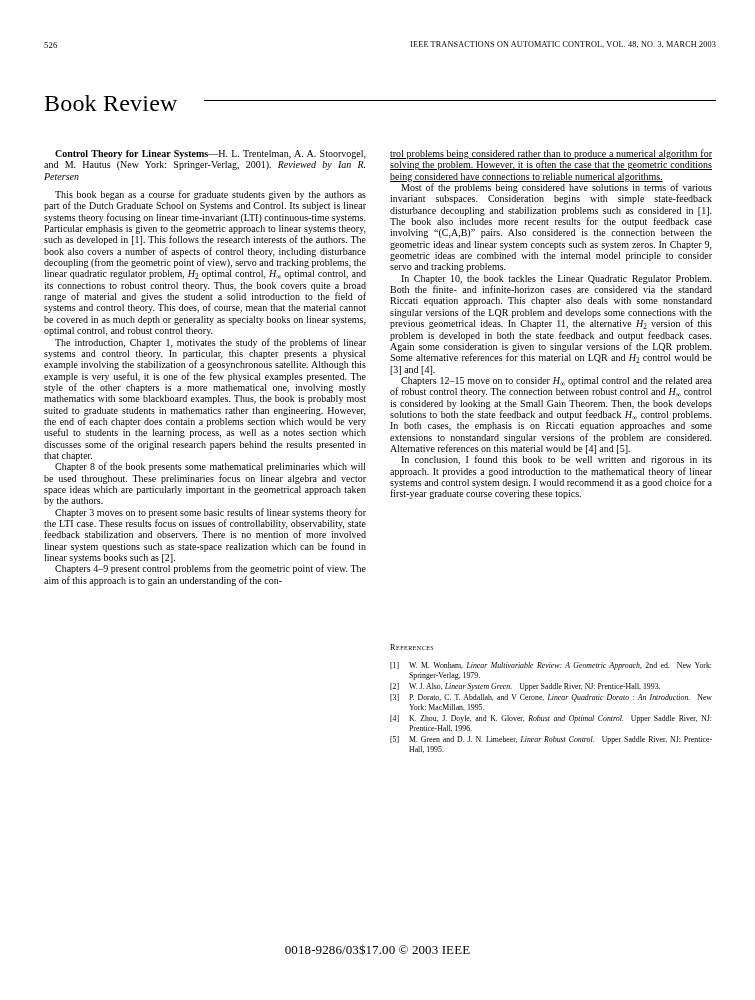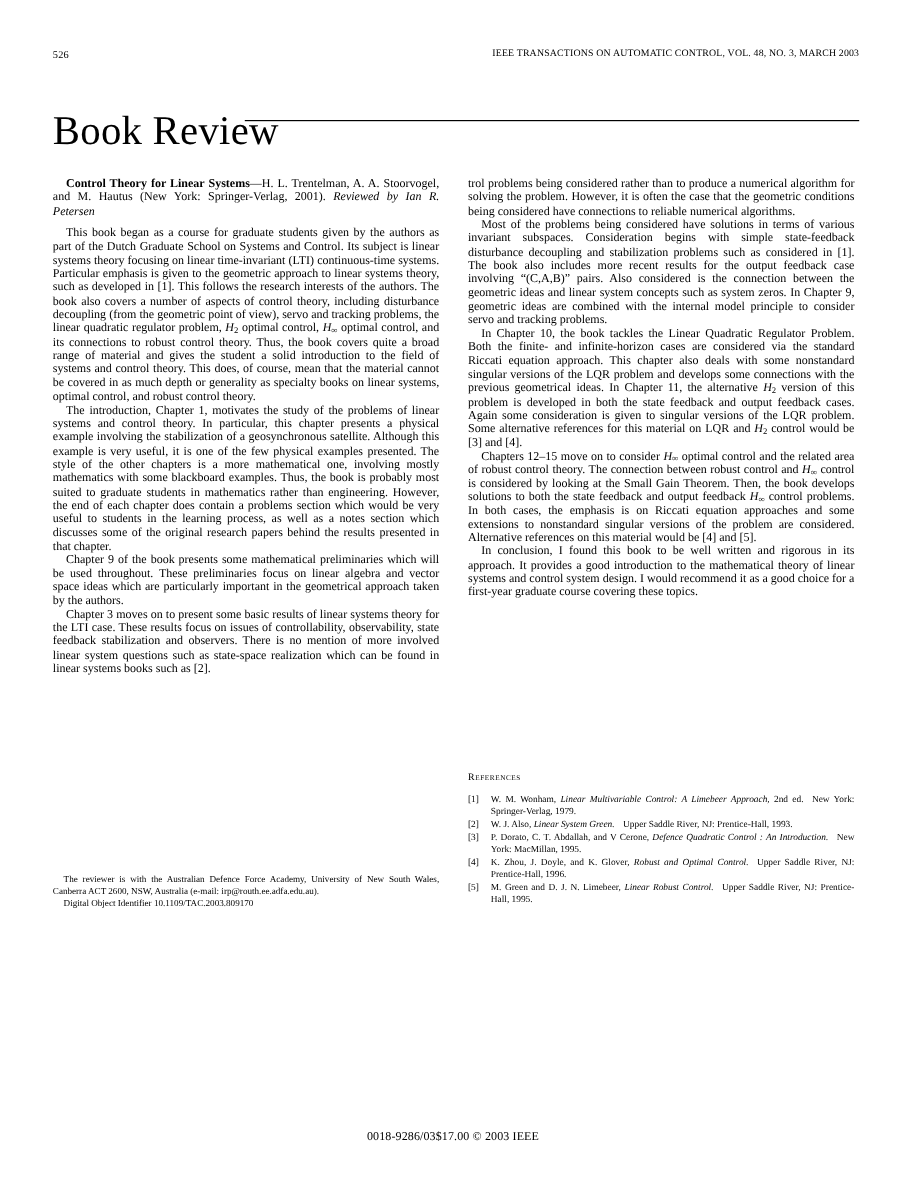--- a/index.html
+++ b/index.html
@@ -49,21 +49,21 @@
     position: absolute;
     left: 44px;
     top: 72px;
     width: 672px;
     height: 34px;
   }
   .section-title {
     position: absolute;
     left: 0;
     top: 0;
-    font-size: 34px;
+    font-size: 24px;
     font-weight: normal;
     line-height: 30px;
     white-space: nowrap;
     letter-spacing: 0.2px;
   }
   .title-rule {
     position: absolute;
     left: 160px;
     right: 0;
     top: 28px;
@@ -82,21 +82,21 @@
     text-justify: inter-word;
     hyphens: manual;
   }
   .col-left  { left: 44px; }
   .col-right { left: 390px; }
 
   p {
     margin: 0;
     text-indent: 11px;
   }
-  p.noindent { text-indent: 0; }
+  p.noindent { text-indent: 0; text-decoration: underline; }
 
   .bookinfo {
     text-indent: 11px;
     margin-bottom: 7px;
   }
   .bookinfo b { font-weight: bold; }
   .bookinfo i { font-style: italic; }
 
   .mathvar {
     font-style: italic;
@@ -155,21 +155,21 @@
   .ref i { font-style: italic; }
   .gap { display: inline-block; width: 7px; }
 
   
   .footer {
     position: absolute;
     left: 0;
     top: 942px;
     width: 755px;
     text-align: center;
-    font-size: 10px;
+    font-size: 13px;
     letter-spacing: 0.1px;
   }
 </style>
 </head>
 <body>
 
 <div class="page">
 
   <div class="runhead">
     <span class="folio">526</span>
@@ -184,63 +184,60 @@
   <div class="col col-left">
     <div class="bookinfo">
       <b>Control Theory for Linear Systems</b><span>—H. L. Trentelman, A. A. Stoorvogel, and M. Hautus (New York: Springer-Verlag, 2001).</span>
       <i>Reviewed by Ian R. Petersen</i>
     </div>
 
     <p>This book began as a course for graduate students given by the authors as part of the Dutch Graduate School on Systems and Control. Its subject is linear systems theory focusing on linear time-invariant (LTI) continuous-time systems. Particular emphasis is given to the geometric approach to linear systems theory, such as developed in [1]. This follows the research interests of the authors. The book also covers a number of aspects of control theory, including disturbance decoupling (from the geometric point of view), servo and tracking problems, the linear quadratic regulator problem, <span class="mathvar">H<sub>2</sub></span> optimal control, <span class="mathvar">H<sub>∞</sub></span> optimal control, and its connections to robust control theory. Thus, the book covers quite a broad range of material and gives the student a solid introduction to the field of systems and control theory. This does, of course, mean that the material cannot be covered in as much depth or generality as specialty books on linear systems, optimal control, and robust control theory.</p>
 
     <p>The introduction, Chapter 1, motivates the study of the problems of linear systems and control theory. In particular, this chapter presents a physical example involving the stabilization of a geosynchronous satellite. Although this example is very useful, it is one of the few physical examples presented. The style of the other chapters is a more mathematical one, involving mostly mathematics with some blackboard examples. Thus, the book is probably most suited to graduate students in mathematics rather than engineering. However, the end of each chapter does contain a problems section which would be very useful to students in the learning process, as well as a notes section which discusses some of the original research papers behind the results presented in that chapter.</p>
 
-    <p>Chapter 9 of the book presents some mathematical preliminaries which will be used throughout. These preliminaries focus on linear algebra and vector space ideas which are particularly important in the geometrical approach taken by the authors.</p>
+    <p>Chapter 8 of the book presents some mathematical preliminaries which will be used throughout. These preliminaries focus on linear algebra and vector space ideas which are particularly important in the geometrical approach taken by the authors.</p>
 
     <p>Chapter 3 moves on to present some basic results of linear systems theory for the LTI case. These results focus on issues of controllability, observability, state feedback stabilization and observers. There is no mention of more involved linear system questions such as state-space realization which can be found in linear systems books such as [2].</p>
 
+    <p>Chapters 4–9 present control problems from the geometric point of view. The aim of this approach is to gain an understanding of the con-</p>
   </div>
 
   <div class="col col-right">
     <p class="noindent">trol problems being considered rather than to produce a numerical algorithm for solving the problem. However, it is often the case that the geometric conditions being considered have connections to reliable numerical algorithms.</p>
 
     <p>Most of the problems being considered have solutions in terms of various invariant subspaces. Consideration begins with simple state-feedback disturbance decoupling and stabilization problems such as considered in [1]. The book also includes more recent results for the output feedback case involving “(C,A,B)” pairs. Also considered is the connection between the geometric ideas and linear system concepts such as system zeros. In Chapter 9, geometric ideas are combined with the internal model principle to consider servo and tracking problems.</p>
 
     <p>In Chapter 10, the book tackles the Linear Quadratic Regulator Problem. Both the finite- and infinite-horizon cases are considered via the standard Riccati equation approach. This chapter also deals with some nonstandard singular versions of the LQR problem and develops some connections with the previous geometrical ideas. In Chapter 11, the alternative <span class="mathvar">H<sub>2</sub></span> version of this problem is developed in both the state feedback and output feedback cases. Again some consideration is given to singular versions of the LQR problem. Some alternative references for this material on LQR and <span class="mathvar">H<sub>2</sub></span> control would be [3] and [4].</p>
 
     <p>Chapters 12–15 move on to consider <span class="mathvar">H<sub>∞</sub></span> optimal control and the related area of robust control theory. The connection between robust control and <span class="mathvar">H<sub>∞</sub></span> control is considered by looking at the Small Gain Theorem. Then, the book develops solutions to both the state feedback and output feedback <span class="mathvar">H<sub>∞</sub></span> control problems. In both cases, the emphasis is on Riccati equation approaches and some extensions to nonstandard singular versions of the problem are considered. Alternative references on this material would be [4] and [5].</p>
 
     <p>In conclusion, I found this book to be well written and rigorous in its approach. It provides a good introduction to the mathematical theory of linear systems and control system design. I would recommend it as a good choice for a first-year graduate course covering these topics.</p>
   </div>
 
-  <div class="footnote">
-    <p>The reviewer is with the Australian Defence Force Academy, University of New South Wales, Canberra ACT 2600, NSW, Australia (e-mail: irp@routh.ee.adfa.edu.au).</p>
-    <p>Digital Object Identifier 10.1109/TAC.2003.809170</p>
-  </div>
 
   <div class="refs-head">References</div>
   <div class="refs">
 
     <div class="ref">
       <span class="num">[1]</span>
       <span>W. M. Wonham,</span>
-      <i>Linear Multivariable Control: A Limebeer Approach,</i>
+      <i>Linear Multivariable Review: A Geometric Approach,</i>
       <span>2nd ed.</span><span class="gap"></span><span>New York: Springer-Verlag, 1979.</span>
     </div>
 
     <div class="ref">
       <span class="num">[2]</span>
       <span>W. J. Also,</span>
       <i>Linear System Green.</i><span class="gap"></span><span>Upper Saddle River, NJ: Prentice-Hall, 1993.</span>
     </div>
 
     <div class="ref">
       <span class="num">[3]</span>
       <span>P. Dorato, C. T. Abdallah, and V Cerone,</span>
-      <i>Defence Quadratic Control : An Introduction.</i><span class="gap"></span><span>New York: MacMillan, 1995.</span>
+      <i>Linear Quadratic Dorato : An Introduction.</i><span class="gap"></span><span>New York: MacMillan, 1995.</span>
     </div>
 
     <div class="ref">
       <span class="num">[4]</span>
       <span>K. Zhou, J. Doyle, and K. Glover,</span>
       <i>Robust and Optimal Control.</i><span class="gap"></span><span>Upper Saddle River, NJ: Prentice-Hall, 1996.</span>
     </div>
 
     <div class="ref">
       <span class="num">[5]</span>

